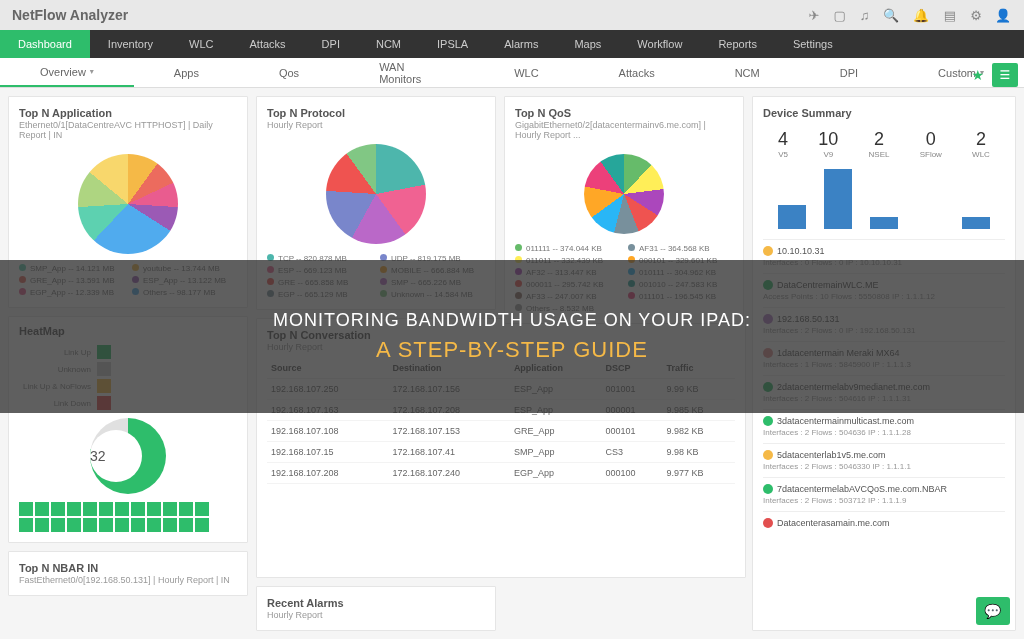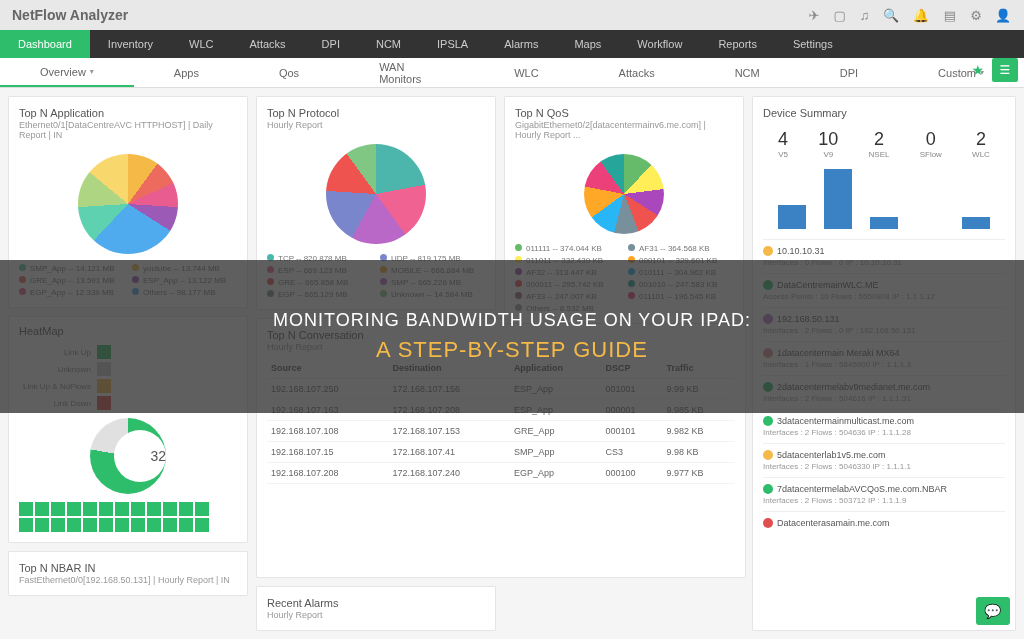--- a/index.html
+++ b/index.html
@@ -4,32 +4,32 @@
 <style>
 *{box-sizing:border-box;margin:0;padding:0;font-family:Arial,Helvetica,sans-serif}
 body{background:#f5f5f5;font-size:11px;color:#555;width:1024px;height:639px;overflow:hidden;position:relative}
 .header{background:#e8e8e8;height:30px;display:flex;align-items:center;padding:0 12px;justify-content:space-between}
 .brand{font-size:14px;color:#666;font-weight:700}
 .hdr-icons{display:flex;gap:14px;color:#888}
 .hdr-icons span{cursor:pointer;font-size:13px}
 .nav1{background:#333;height:28px;display:flex;align-items:stretch;color:#ccc;font-size:11px}
 .nav1 .tab{padding:4px 18px;display:flex;align-items:center;cursor:pointer}
 .nav1 .tab.active{background:#2ebd6b;color:#fff}
-.nav2{background:#fff;height:30px;display:flex;align-items:flex-start;border-bottom:1px solid #ddd;font-size:11px;color:#666;position:relative}
+.nav2{background:#fff;height:30px;display:flex;align-items:flex-end;border-bottom:1px solid #ddd;font-size:11px;color:#666;position:relative}
 .nav2 .tab2{padding:0 40px;cursor:pointer;height:100%;display:flex;align-items:center}
 .nav2 .tab2.active{border-bottom:2px solid #2ebd6b}
 .nav2 .chev{font-size:8px;margin-left:4px;color:#999}
 .nav2 .right{position:absolute;right:0;display:flex;align-items:center;gap:8px;padding-right:6px}
 .star{color:#2ebd6b;font-size:14px}
 .filterbtn{background:#2ebd6b;color:#fff;width:26px;height:24px;display:flex;align-items:center;justify-content:center;border-radius:2px;font-size:12px}
 .main{display:flex;padding:8px;gap:8px;height:calc(639px - 88px)}
 .col{display:flex;flex-direction:column;gap:8px}
 .coll{width:240px}.colm{width:240px}.colm2{width:240px}.colr{flex:1}
 .card{background:#fff;border:1px solid #e5e5e5;padding:10px;border-radius:1px}
-.ctitle{font-size:11px;font-weight:normal;color:#555}
+.ctitle{font-size:11px;font-weight:bold;color:#555}
 .csub{font-size:9px;color:#999;margin-top:1px}
 .pie{width:100px;height:100px;border-radius:50%;margin:14px auto 10px}
 .pie1{background:conic-gradient(#f5b947 0 10%,#ec6b5e 10% 18%,#e95c8f 18% 26%,#9b5ab5 26% 34%,#50abee 34% 62%,#5dd1b0 62% 74%,#aed581 74% 86%,#f8d76c 86% 100%)}
 .pie2{background:conic-gradient(#4db6ac 0 22%,#f06292 22% 40%,#ba68c8 40% 58%,#7986cb 58% 76%,#ef5350 76% 90%,#81c784 90% 100%)}
 .pie3{background:conic-gradient(#66bb6a 0 12%,#ffee58 12% 23%,#ab47bc 23% 34%,#ef5350 34% 44%,#78909c 44% 54%,#29b6f6 54% 65%,#ffa726 65% 78%,#ec407a 78% 90%,#26a69a 90% 100%)}
 .legend{display:grid;grid-template-columns:1fr 1fr;gap:3px 8px;font-size:8px;color:#777}
 .legend3{grid-template-columns:1fr 1fr}
 .lg{display:flex;align-items:flex-start;gap:4px;white-space:nowrap;overflow:hidden}
 .dot{width:7px;height:7px;border-radius:50%;flex-shrink:0}
 .devsum{display:flex;justify-content:space-around;text-align:center;margin:10px 0}
@@ -38,21 +38,21 @@
 .bars{display:flex;align-items:flex-end;justify-content:space-around;height:60px;padding:0 6px;margin-bottom:10px}
 .bar{width:28px;background:#3b82c4}
 .devlist .drow{padding:6px 0;border-top:1px solid #eee;font-size:8px}
 .drow .dt{display:flex;align-items:center;gap:4px;font-size:9px;color:#555;margin-bottom:2px}
 .drow .ds{color:#999;font-size:8px}
 .dic{width:10px;height:10px;border-radius:50%;display:inline-block}
 .heatmap{padding-top:8px}
 .hmrow{display:flex;align-items:center;gap:6px;font-size:8px;color:#888;margin-bottom:3px}
 .hmlbl{width:72px;text-align:right}
 .hmsq{width:14px;height:14px}
-.donut{width:76px;height:76px;border-radius:50%;margin:8px auto;background:conic-gradient(#2ebd6b 0 280deg,#e0e0e0 280deg 360deg);display:flex;align-items:center;justify-content:flex-end;position:relative}
+.donut{width:76px;height:76px;border-radius:50%;margin:8px auto;background:conic-gradient(#2ebd6b 0 280deg,#e0e0e0 280deg 360deg);display:flex;align-items:center;justify-content:flex-start;position:relative}
 .donut::before{content:"";position:absolute;width:52px;height:52px;background:#fff;border-radius:50%}
 .donut span{position:relative;z-index:1;font-size:14px;color:#555}
 .hgrid{display:grid;grid-template-columns:repeat(12,14px);gap:2px;margin-top:6px}
 .hc{width:14px;height:14px;background:#2ebd6b}
 .tbl{width:100%;font-size:9px;color:#666;border-collapse:collapse;margin-top:6px}
 .tbl th{text-align:left;padding:5px 4px;font-weight:bold;color:#555;border-bottom:1px solid #eee}
 .tbl td{padding:5px 4px;border-bottom:1px solid #f3f3f3}
 .overlay{position:absolute;left:0;right:0;top:260px;height:153px;background:rgba(50,50,50,0.78);display:flex;flex-direction:column;align-items:center;justify-content:center;color:#fff;letter-spacing:1px}
 .ov1{font-size:18px;font-weight:300}
 .ov2{font-size:22px;color:#f5b947;font-weight:400;margin-top:6px}

